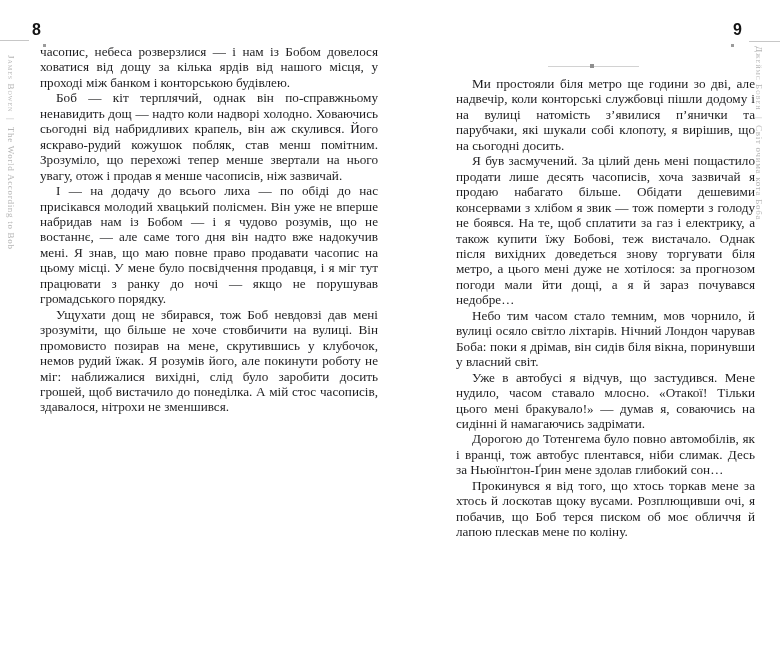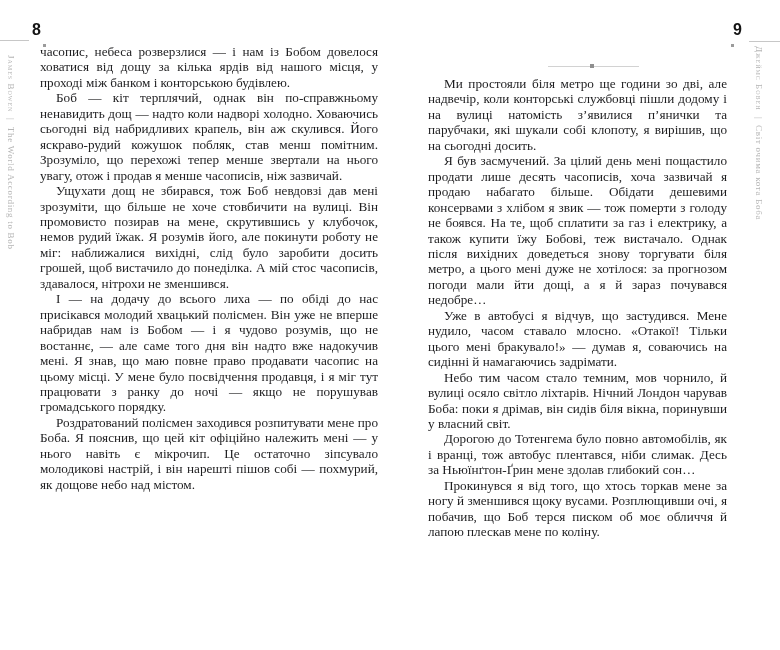--- a/index.html
+++ b/index.html
@@ -59,21 +59,21 @@
 
   
   .text-col {
     position: absolute;
     color: #1d1d1f;
     font-size: 13.2px;
     line-height: 15.45px;
     text-align: justify;
   }
   .col-left  { left: 40px;  top: 44px; width: 338px; }
-  .col-right { left: 428px; top: 76px; width: 299px; }
+  .col-right { left: 456px; top: 76px; width: 299px; }
   .text-col p { text-indent: 16px; }
   .text-col p.no-indent { text-indent: 0; }
 
   
   .divider-rule {
     position: absolute;
     left: 548px; top: 66px;
     width: 91px; height: 1px;
     background: #d2d2d2;
   }
@@ -105,30 +105,29 @@
 
   <div class="sidebar sidebar-right">
     <span class="author">Джеймс Бовен</span>
     <span class="sep">|</span>
     <span class="title">Світ очима кота Боба</span>
   </div>
 
   <div class="text-col col-left">
     <p class="no-indent">часопис, небеса розверзлися — і нам із Бобом довелося ховатися від дощу за кілька ярдів від нашого місця, у проході між банком і конторською будівлею.</p>
     <p>Боб — кіт терплячий, однак він по-справжньому ненавидить дощ — надто коли надворі холодно. Ховаючись сьогодні від набридливих крапель, він аж скулився. Його яскраво-рудий кожушок побляк, став менш помітним. Зрозуміло, що перехожі тепер менше звертали на нього увагу, отож і продав я менше часописів, ніж зазвичай.</p>
+    <p>І — на додачу до всього лиха — по обіді до нас присікався молодий хвацький полісмен. Він уже не вперше набридав нам із Бобом — і я чудово розумів, що не востаннє, — але саме того дня він надто вже надокучив мені. Я знав, що маю повне право продавати часопис на цьому місці. У мене було посвідчення продавця, і я міг тут працювати з ранку до ночі — якщо не порушував громадського порядку.</p>
     <p>Ущухати дощ не збирався, тож Боб невдовзі дав мені зрозуміти, що більше не хоче стовбичити на вулиці. Він промовисто позирав на мене, скрутившись у клубочок, немов рудий їжак. Я розумів його, але покинути роботу не міг: наближалися вихідні, слід було заробити досить грошей, щоб вистачило до понеділка. А мій стос часописів, здавалося, нітрохи не зменшився.</p>
-    <p>І — на додачу до всього лиха — по обіді до нас присікався молодий хвацький полісмен. Він уже не вперше набридав нам із Бобом — і я чудово розумів, що не востаннє, — але саме того дня він надто вже надокучив мені. Я знав, що маю повне право продавати часопис на цьому місці. У мене було посвідчення продавця, і я міг тут працювати з ранку до ночі — якщо не порушував громадського порядку.</p>
-    <p>Роздратований полісмен заходився розпитувати мене про Боба. Я пояснив, що цей кіт офіційно належить мені — у нього навіть є мікрочип. Це остаточно зіпсувало молодикові настрій, і він нарешті пішов собі — похмурий, як дощове небо над містом.</p>
   </div>
 
   <div class="divider-rule"></div>
   <div class="divider-sq"></div>
 
   <div class="text-col col-right">
     <p>Ми простояли біля метро ще години зо дві, але надвечір, коли конторські службовці пішли додому і на вулиці натомість з’явилися п’янички та парубчаки, які шукали собі клопоту, я вирішив, що на сьогодні досить.</p>
     <p>Я був засмучений. За цілий день мені пощастило продати лише десять часописів, хоча зазвичай я продаю набагато більше. Обідати дешевими консервами з хлібом я звик — тож померти з голоду не боявся. На те, щоб сплатити за газ і електрику, а також купити їжу Бобові, теж вистачало. Однак після вихідних доведеться знову торгувати біля метро, а цього мені дуже не хотілося: за прогнозом погоди мали йти дощі, а я й зараз почувався недобре…</p>
+    <p>Небо тим часом стало темним, мов чорнило, й вулиці осяло світло ліхтарів. Нічний Лондон чарував Боба: поки я дрімав, він сидів біля вікна, поринувши у власний світ.</p>
     <p>Уже в автобусі я відчув, що застудився. Мене нудило, часом ставало млосно. «Отакої! Тільки цього мені бракувало!» — думав я, соваючись на сидінні й намагаючись задрімати.</p>
-    <p>Небо тим часом стало темним, мов чорнило, й вулиці осяло світло ліхтарів. Нічний Лондон чарував Боба: поки я дрімав, він сидів біля вікна, поринувши у власний світ.</p>
     <p>Дорогою до Тотенгема було повно автомобілів, як і вранці, тож автобус плентався, ніби слимак. Десь за Ньюїнґтон-Ґрин мене здолав глибокий сон…</p>
-    <p>Прокинувся я від того, що хтось торкав мене за ногу й зменшився щоку вусами. Розплющивши очі, я побачив, що Боб терся писком об моє обличчя й лапою плескав мене по коліну.</p>
+    <p>Прокинувся я від того, що хтось торкав мене за хтось й лоскотав щоку вусами. Розплющивши очі, я побачив, що Боб терся писком об моє обличчя й лапою плескав мене по коліну.</p>
   </div>
 
 </div>
 
 </body></html>

